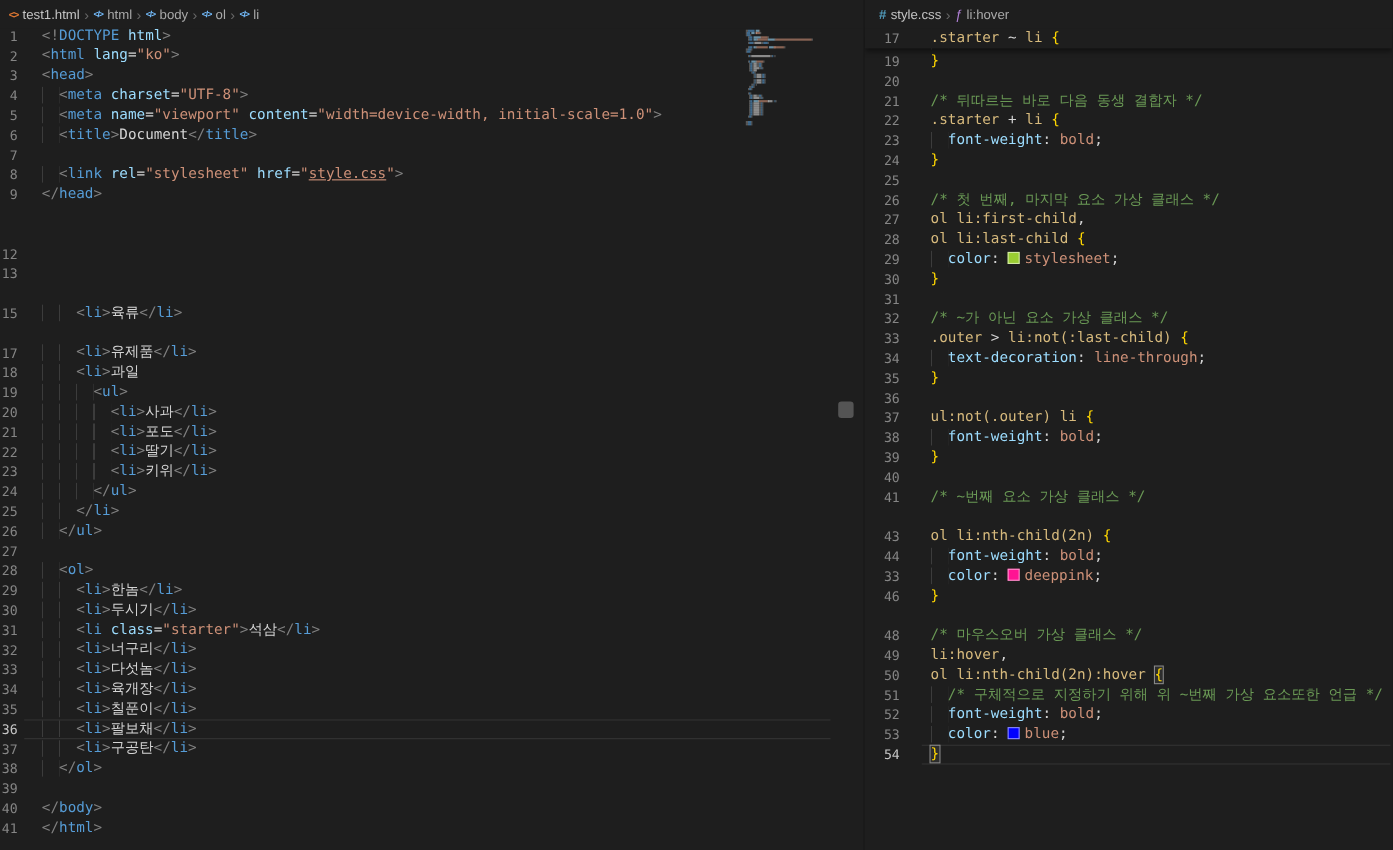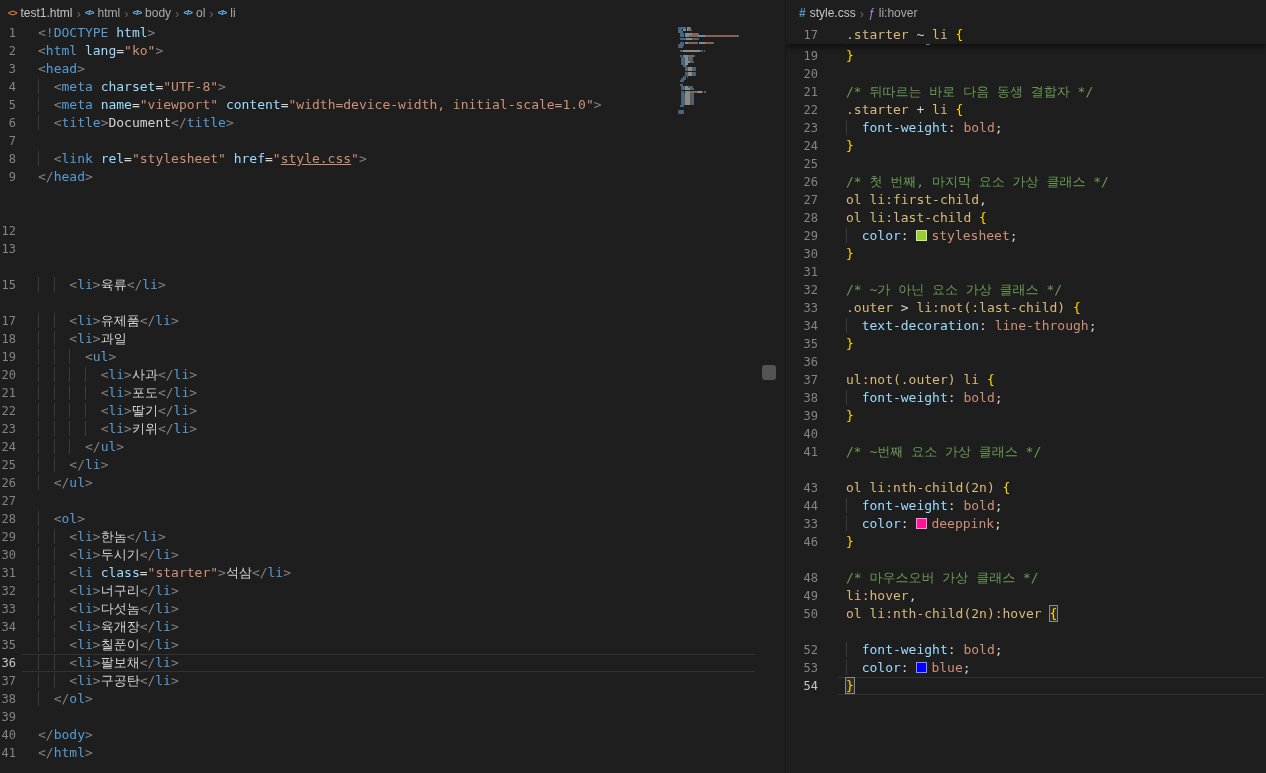--- a/index.html
+++ b/index.html
@@ -676,20 +676,24 @@
         <span class="code"><span class="tk-c">/* 마우스오버 가상 클래스 */</span></span>
       </div>
       <div class="row" style="top: 587px;">
         <span class="ln">49</span>
         <span class="code"><span class="tk-s">li:hover</span><span class="tk-w">,</span></span>
       </div>
       <div class="row" style="top: 605px;">
         <span class="ln">50</span>
         <span class="code"><span class="tk-s">ol li:nth-child(2n):hover</span><span class="tk-w"> </span><span class="tk-bm">{</span></span>
       </div>
+      <div class="row" style="top: 623px;">
+        <span class="ln">51</span>
+        <span class="code"><span class="tk-w tk-ind">  </span><span class="tk-c">/* 구체적으로 지정하기 위해 위 ~번째 가상 요소또한 언급 */</span></span>
+      </div>
       <div class="row" style="top: 641px;">
         <span class="ln">52</span>
         <span class="code"><span class="tk-w tk-ind">  </span><span class="tk-pr">font-weight</span><span class="tk-w">: </span><span class="tk-v">bold</span><span class="tk-w">;</span></span>
       </div>
       <div class="row" style="top: 659px;">
         <span class="ln">53</span>
         <span class="code"><span class="tk-w tk-ind">  </span><span class="tk-pr">color</span><span class="tk-w">: </span><span class="swatch" style="background: rgb(0, 0, 255);"></span><span class="tk-v">blue</span><span class="tk-w">;</span></span>
       </div>
       <div class="row active" style="top: 677px;">
         <span class="ln">54</span>

